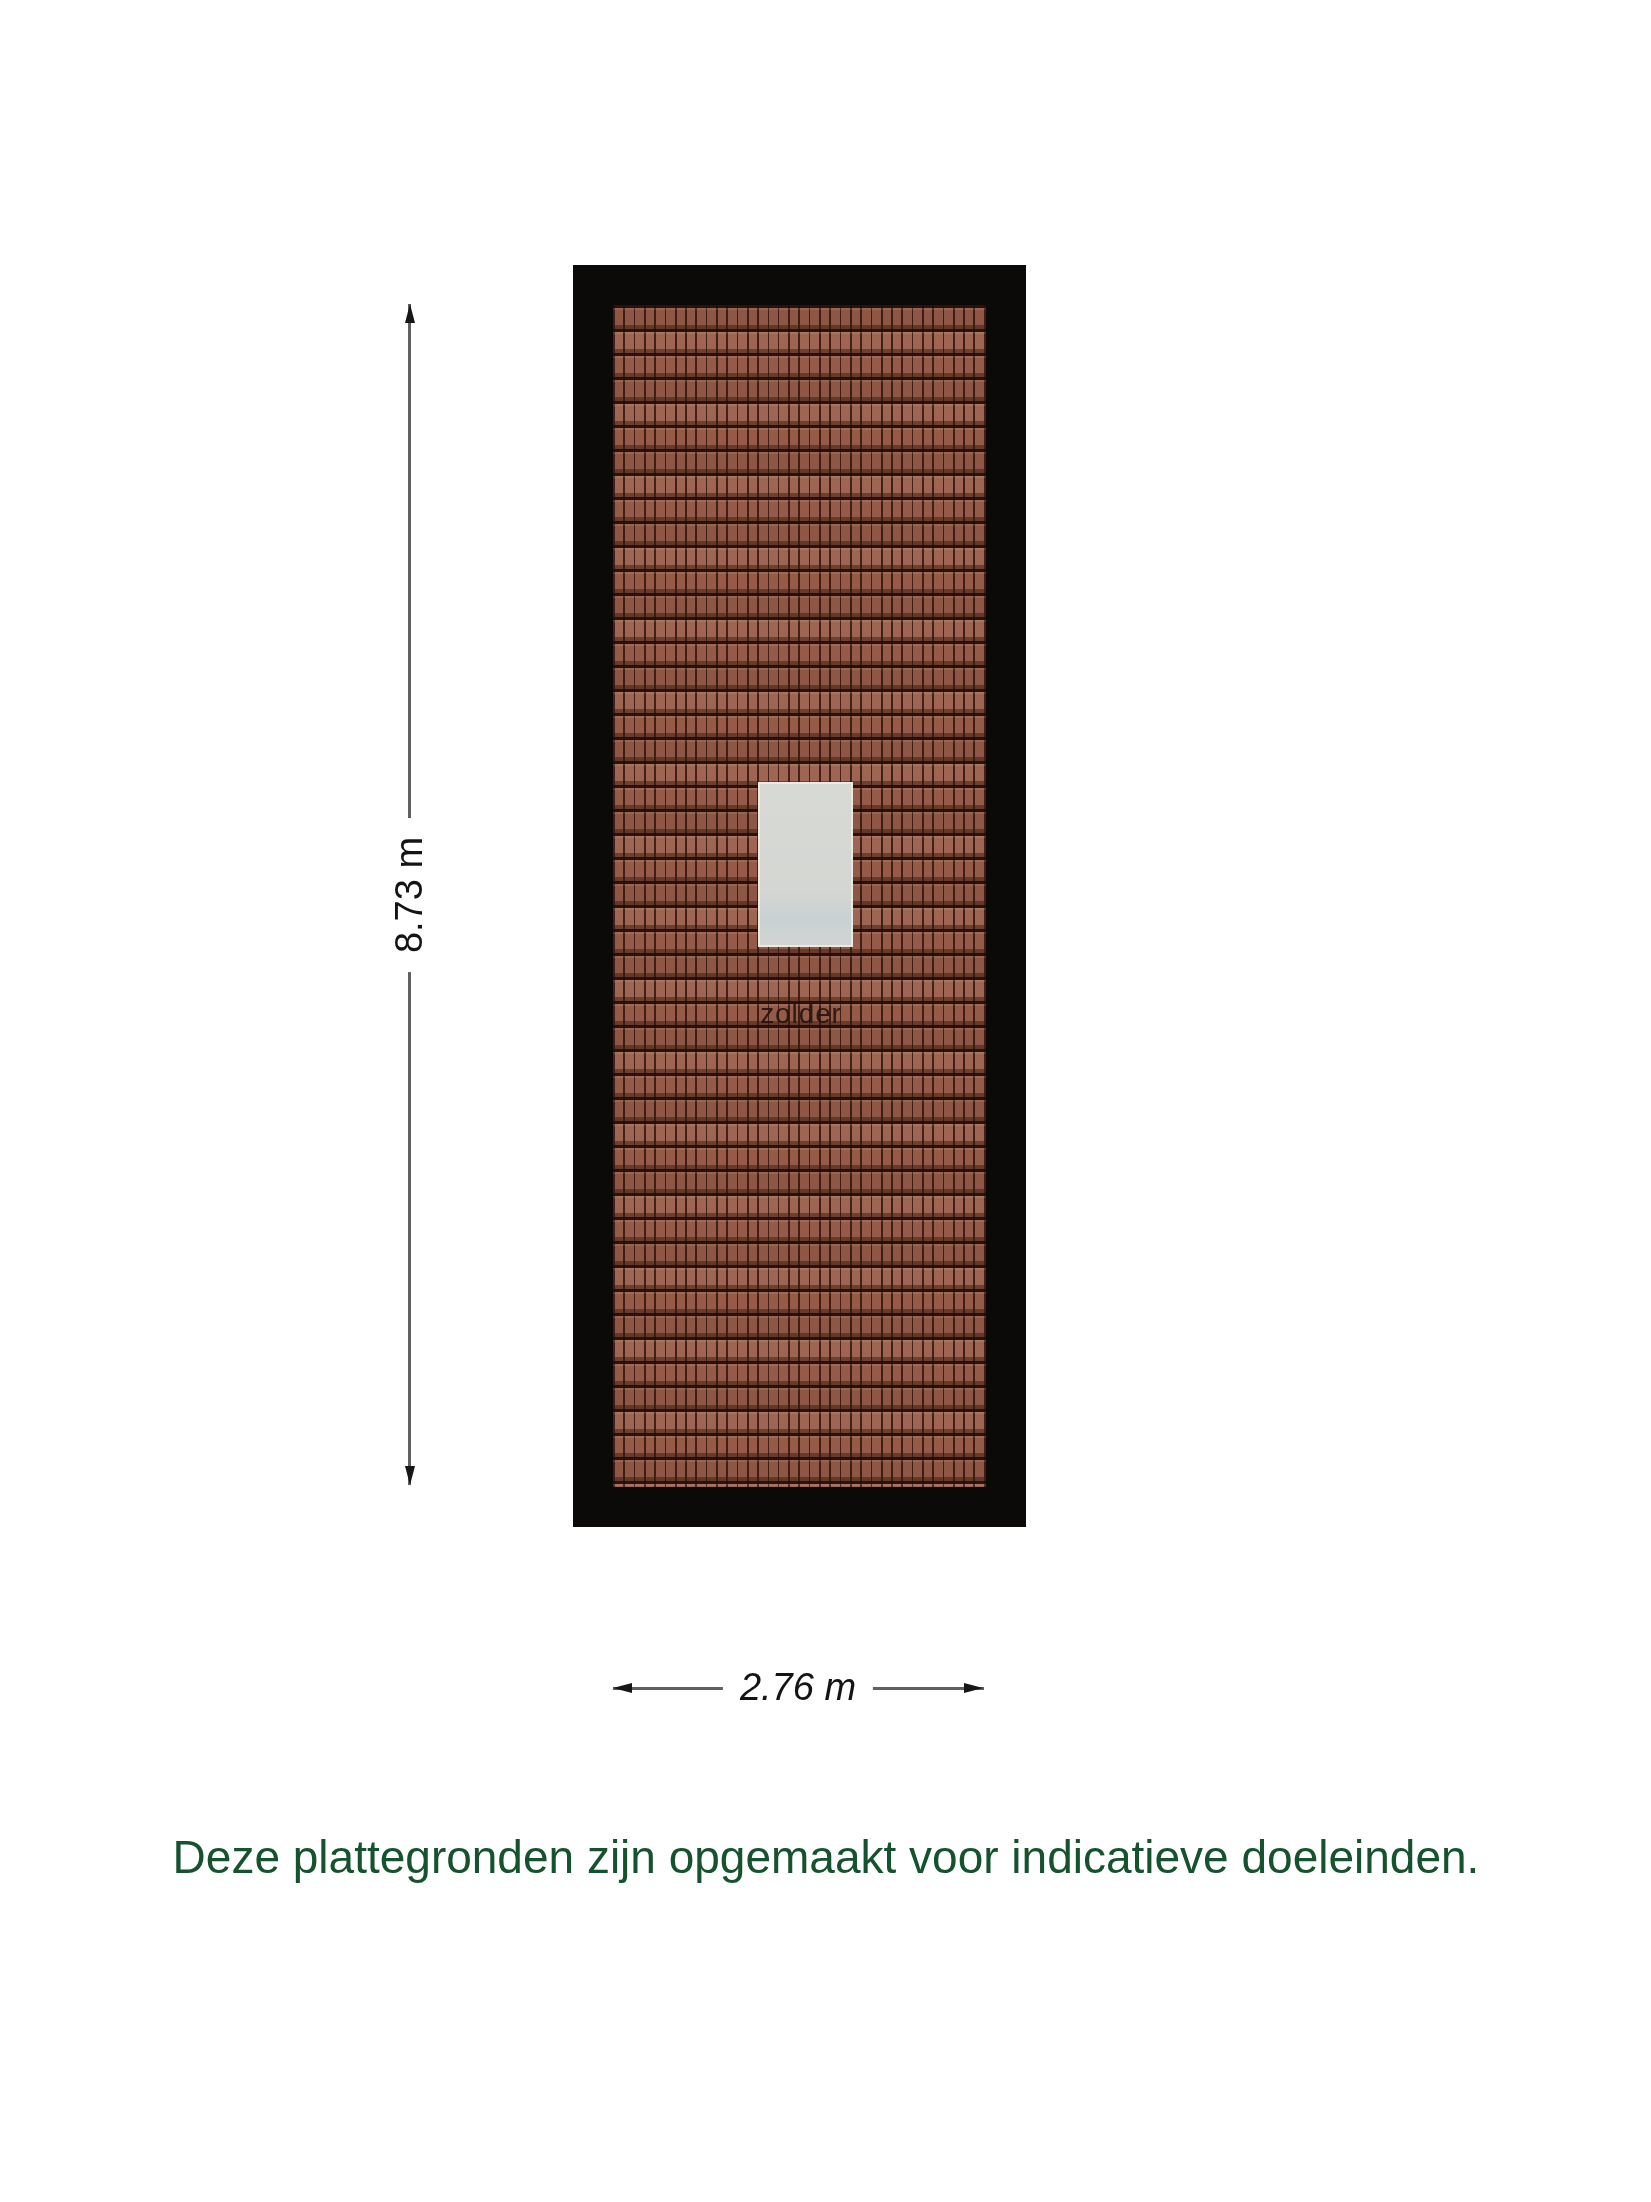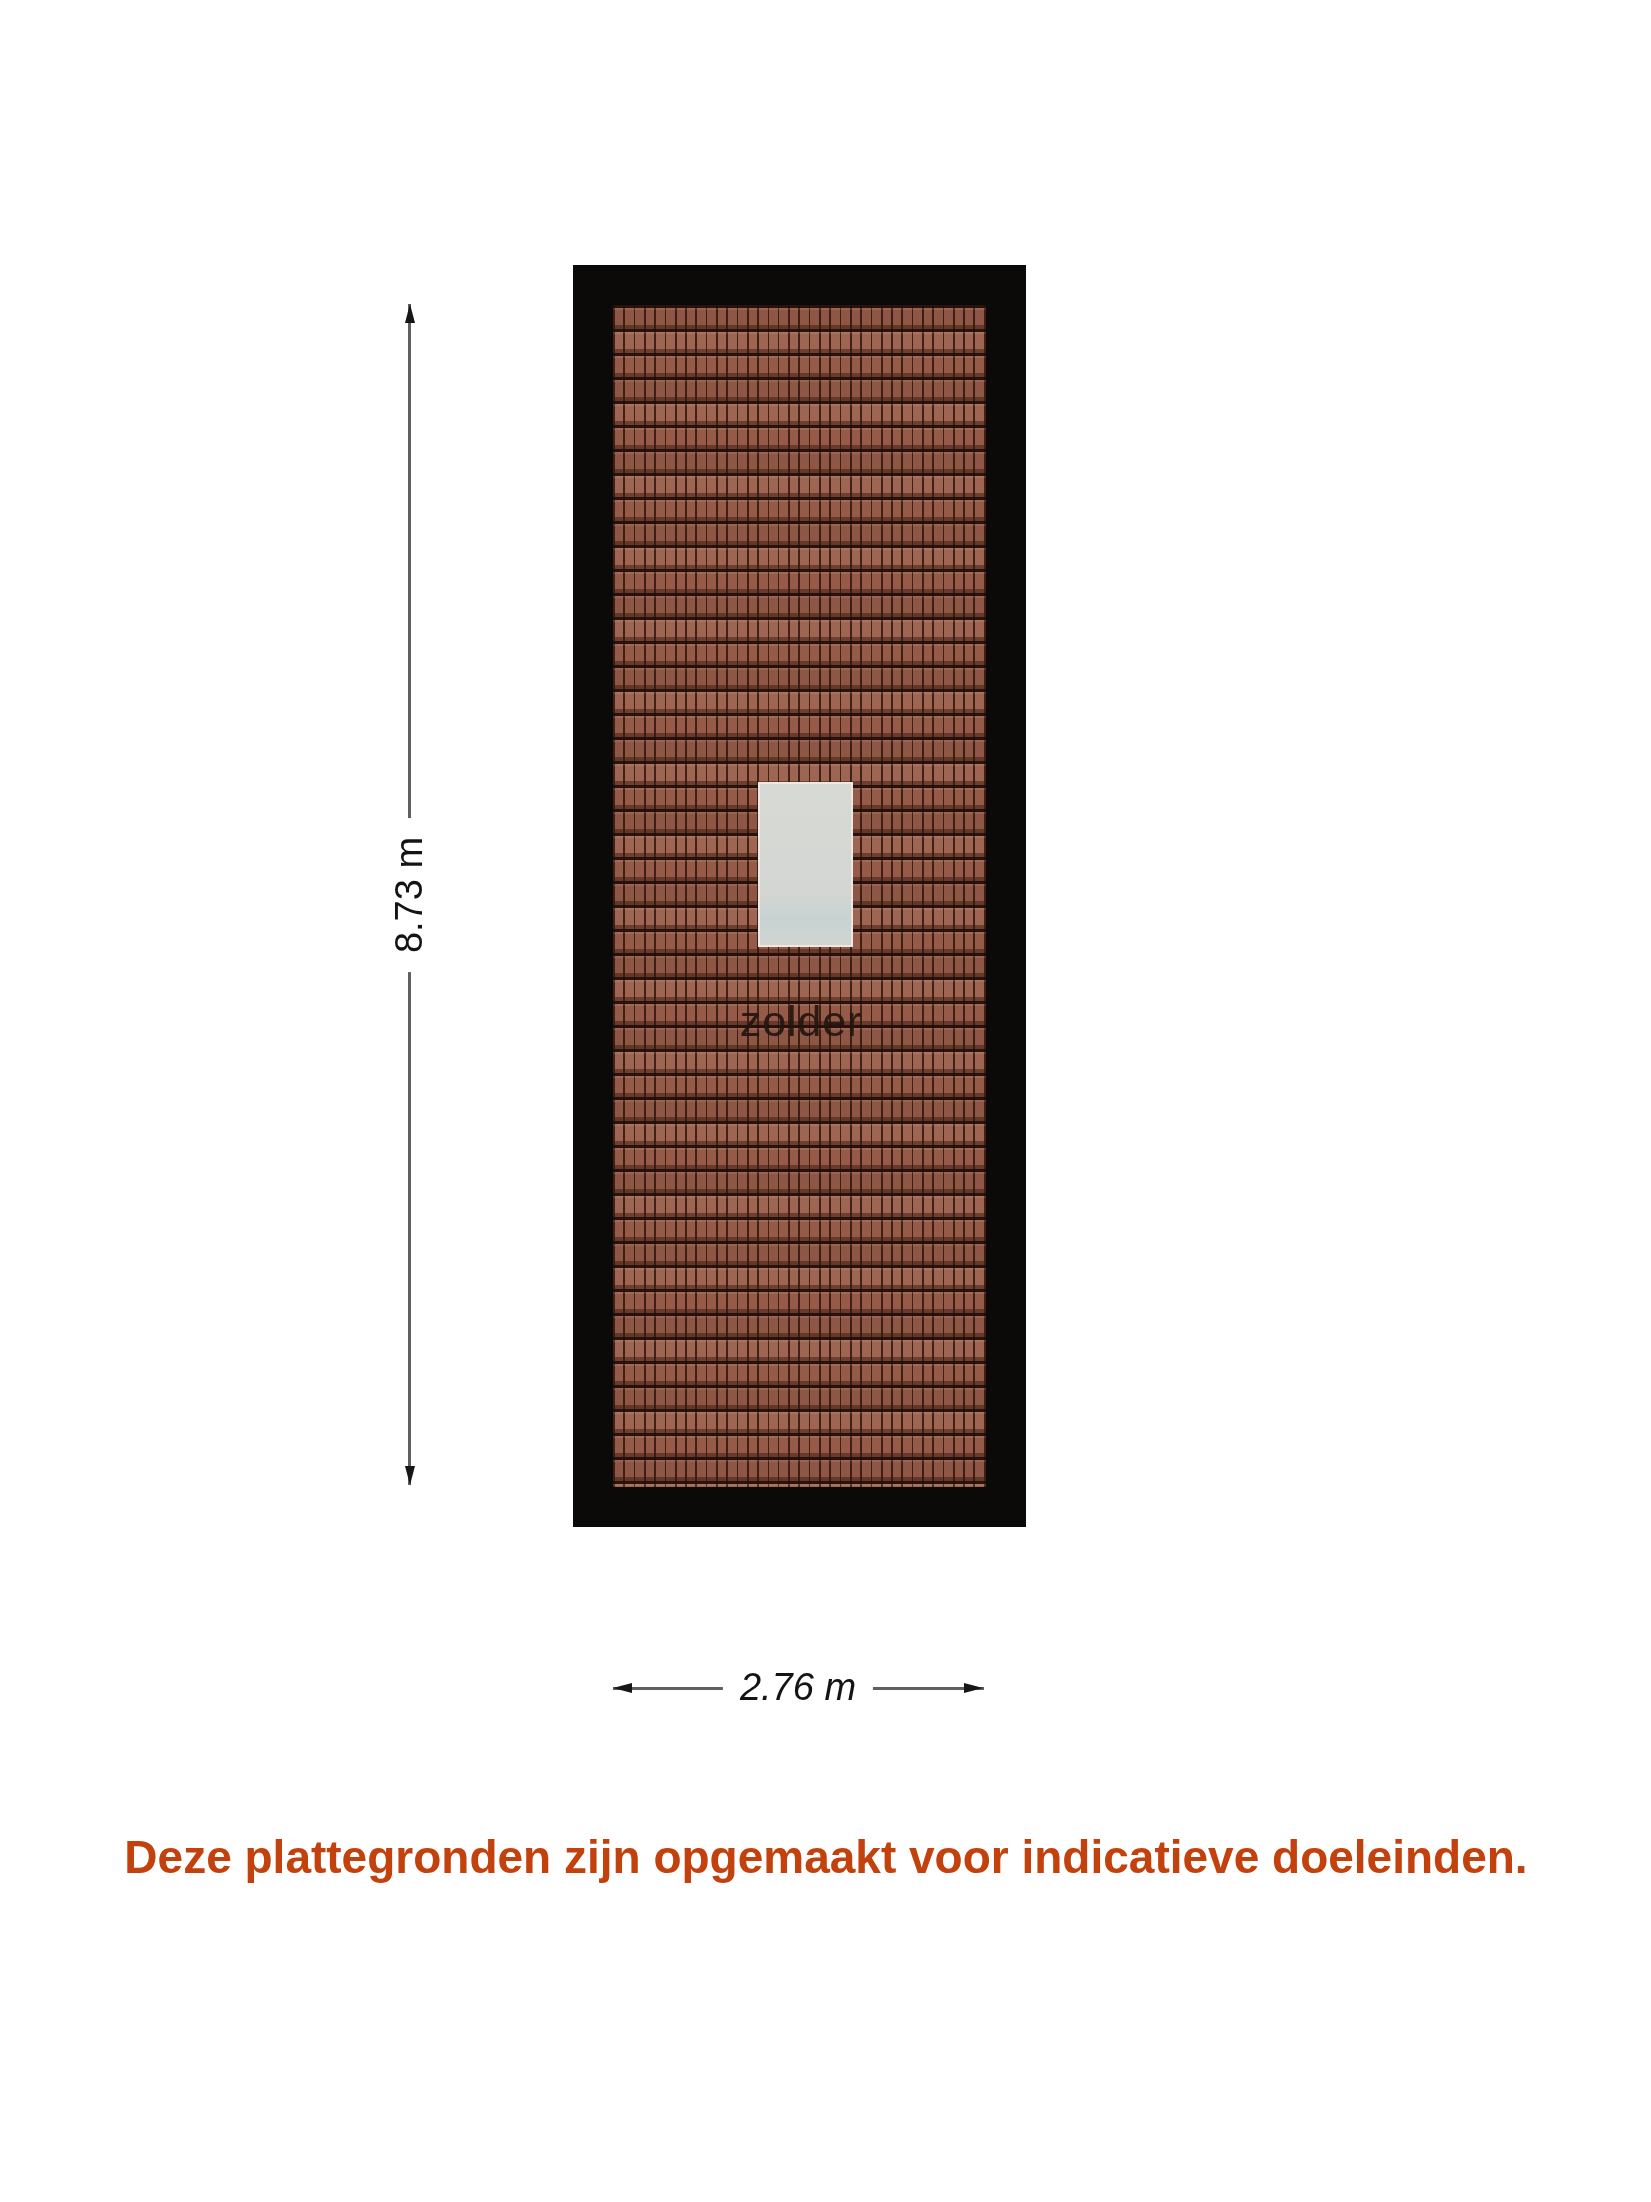--- a/index.html
+++ b/index.html
@@ -58,21 +58,21 @@
     box-sizing: border-box;
     border: 2.6px solid #ece9e2;
     background: linear-gradient(180deg,
       #d7d9d5 0%, #d3d6d2 68%, #c8d2d2 84%, #d1d5d2 100%);
   }
   .room-label {
     position: absolute;
     left: 188px;
     top: 695px;
     transform: translateX(-50%);
-    font-size: 43px;
+    font-size: 28px;
     line-height: 1;
     color: #241510;
     opacity: 0.92;
     letter-spacing: 0.9px;
     white-space: nowrap;
   }
 
   
   .dim-line { position: absolute; background: #606060; }
   .vdim-line { left: 408px; top: 304px; width: 2.6px; height: 1181px; }
@@ -126,22 +126,22 @@
 
   
   .disclaimer {
     position: absolute;
     left: 0;
     top: 1831px;
     width: 100%;
     text-align: center;
     font-size: 46px;
     line-height: 53px;
-    font-weight: bold;
-    color: #c2410c;
+    font-weight: normal;
+    color: #14532d;
   }
 </style>
 </head>
 <body>
 
 <div class="page">
 
   <div>
     <div class="dim-line vdim-line"></div>
     <div class="arrow arrow-up"></div>

